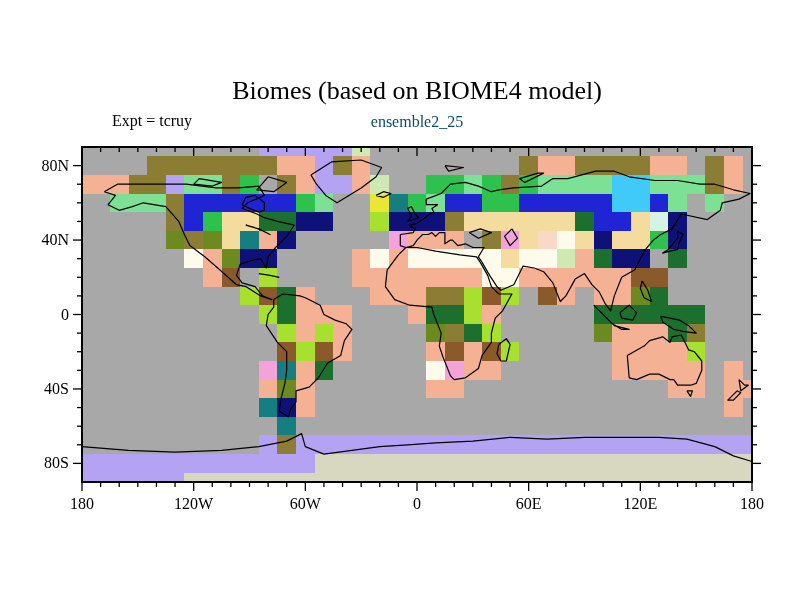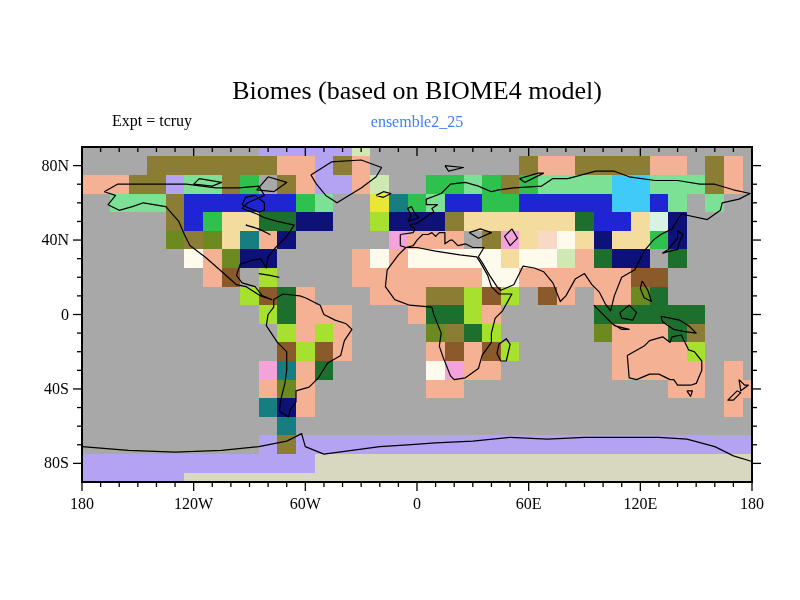--- a/index.html
+++ b/index.html
@@ -1,19 +1,19 @@
 <!DOCTYPE html>
 <html><head>
 <meta charset="utf-8">
 <style>
   html,body{margin:0;padding:0;background:#ffffff;}
   #page{position:relative;width:800px;height:600px;background:#ffffff;font-family:"Liberation Serif", serif;overflow:hidden;}
   #title{position:absolute;left:82px;width:670px;top:76px;text-align:center;font-size:26px;color:#000;}
   #expt-label{position:absolute;left:84px;top:112px;font-size:16px;color:#000;margin-left:28px;}
-  #ensemble-label{position:absolute;left:82px;width:670px;top:113px;text-align:center;font-size:16px;color:#3b82f6;}
+  #ensemble-label{position:absolute;left:82px;width:670px;top:113px;text-align:center;font-size:16px;color:#0c4a6e;}
   svg text{font-family:"Liberation Serif", serif;font-size:16px;fill:#000;}
 </style>
 </head>
 <body>
 
 <div id="page">
   <div id="title">Biomes (based on BIOME4 model)</div>
   <div id="expt-label">Expt = tcruy</div>
   <div id="ensemble-label">ensemble2_25</div>
   <svg id="plot" width="800" height="600" viewBox="0 0 800 600" style="position:absolute;left:0;top:0;">

